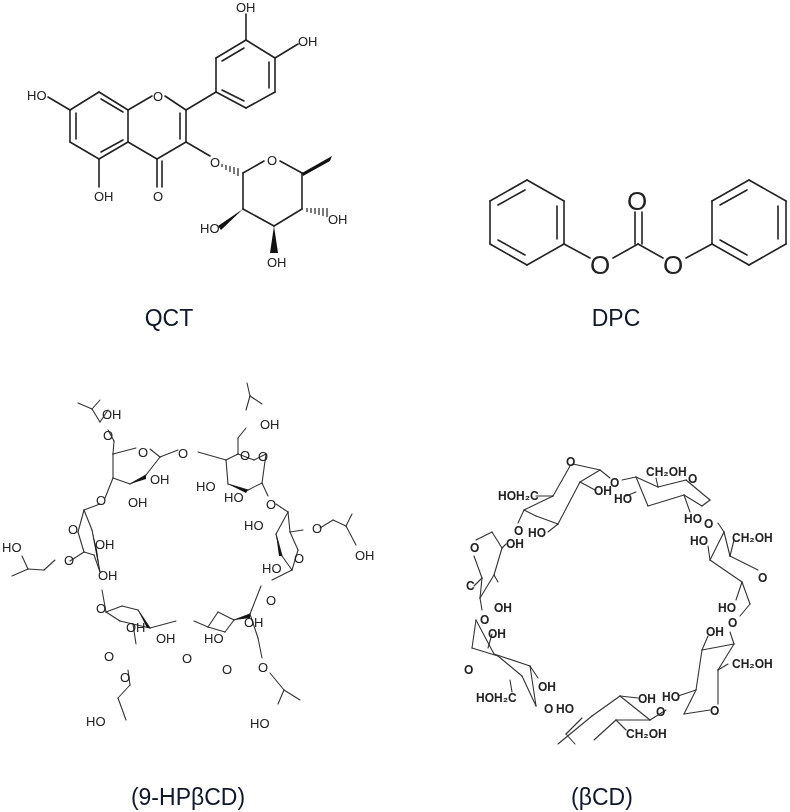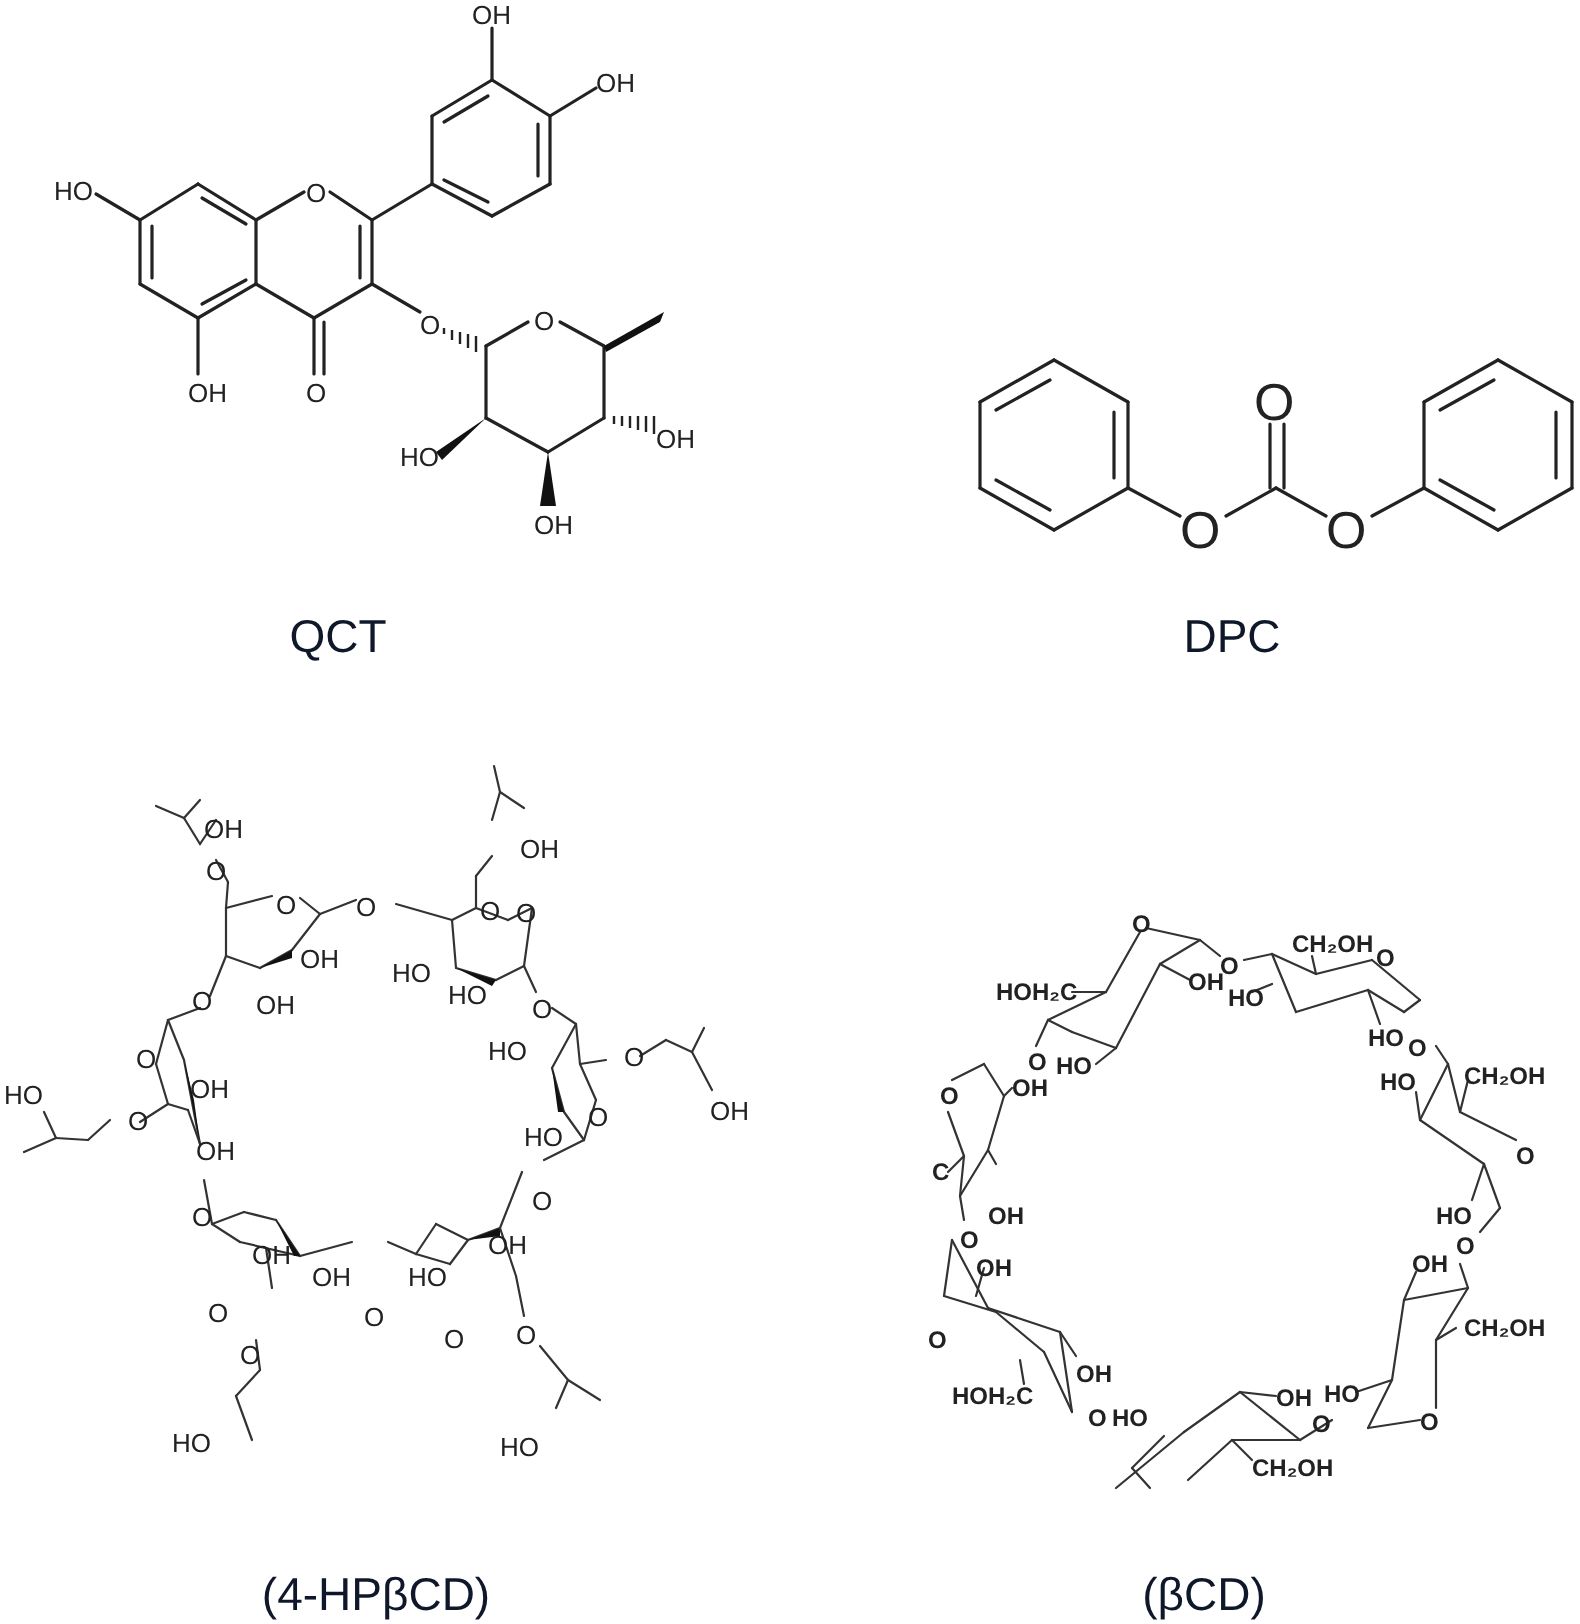--- a/index.html
+++ b/index.html
@@ -264,21 +264,21 @@
     <text x="86" y="346" font-size="13">HO</text>
     <text x="96" y="233" font-size="13">O</text>
     <text x="96" y="125" font-size="13">O</text>
     <text x="95" y="169" font-size="13">OH</text>
     <text x="98" y="200" font-size="13">OH</text>
     <text x="64" y="185" font-size="13">O</text>
     <text x="68" y="154" font-size="13">O</text>
     <text x="2" y="172" font-size="13">HO</text>
   </svg>
 </div>
-<div class="caption" style="left:188px;top:784px;">(4-HPβCD)</div>
+<div class="caption" style="left:188px;top:784px;">(9-HPβCD)</div>
 
 <div class="panel" style="left:440px;top:420px;width:350px;height:340px;">
   <svg width="350" height="340" viewBox="0 0 350 340">
 
     <line class="bt" x1="133" y1="44" x2="160" y2="50"></line>
     <line class="bt" x1="160" y1="50" x2="170" y2="58"></line>
     <line class="bt" x1="130" y1="46" x2="113" y2="76"></line>
     <line class="bt" x1="113" y1="76" x2="84" y2="90"></line>
     <line class="bt" x1="84" y1="90" x2="96" y2="96"></line>
     <line class="bt" x1="96" y1="96" x2="118" y2="104"></line>

